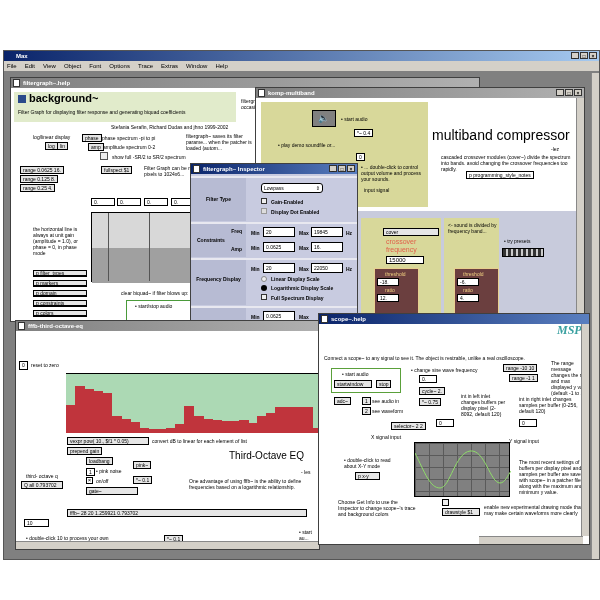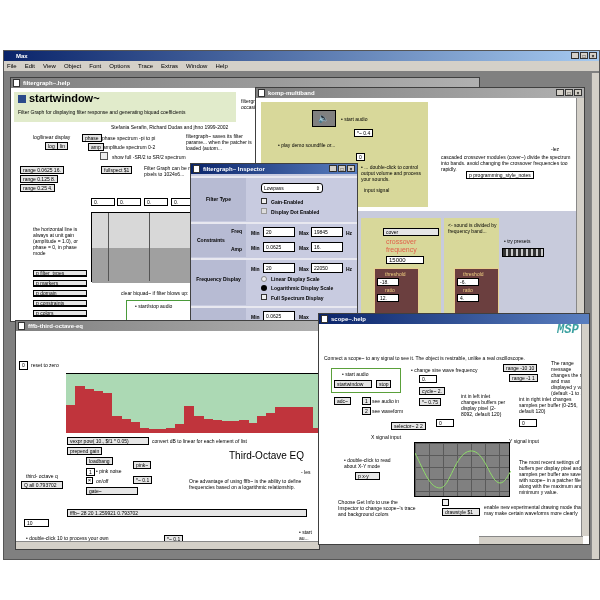--- a/index.html
+++ b/index.html
@@ -60,21 +60,21 @@
   <div class="vscroll" style="top:22px;height:486px;"></div>
 </div>
 
 <div class="win" style="left:10px;top:77px;width:470px;height:245px;">
   <div class="win-title">
     <div class="doc-icon"></div>
     <span>filtergraph~.help</span>
   </div>
   <div class="green-panel" style="left:3px;top:14px;width:222px;height:30px;">
     <div class="abs" style="left:4px;top:3px;width:8px;height:8px;background:#2a4a8a;"></div>
-    <div class="txt" style="left:15px;top:1px;font-size:11px;line-height:11px;font-weight:bold;">startwindow~</div>
+    <div class="txt" style="left:15px;top:1px;font-size:11px;line-height:11px;font-weight:bold;">background~</div>
     <div class="txt" style="left:4px;top:17px;">Filter Graph for displaying filter response and generating biquad coefficients</div>
   </div>
   <div class="txt" style="left:230px;top:20px;width:20px;overflow:hidden;">filtergra... occasio...</div>
   <div class="txt" style="left:100px;top:46px;">Stefania Serafin, Richard Dudas and jhno 1999-2002</div>
 
   <div class="txt" style="left:22px;top:56px;">log/linear display</div>
   <div class="obj" style="left:34px;top:64px;">log</div>
   <div class="obj" style="left:46px;top:64px;">lin</div>
   <div class="obj" style="left:71px;top:56px;">phase</div>
   <div class="txt" style="left:91px;top:57px;">phase spectrum -pi to pi</div>
@@ -126,20 +126,21 @@
   </div>
   <div class="olive" style="left:5px;top:14px;width:167px;height:105px;"></div>
   <div class="abs" style="left:56px;top:22px;width:24px;height:17px;background:#808080;border:1px solid #000;color:#fff;font-size:9px;text-align:center;line-height:15px;">🔈</div>
   <div class="txt" style="left:85px;top:28px;">• start audio</div>
   <div class="num" style="left:98px;top:41px;">*~ 0.4</div>
   <div class="txt" style="left:22px;top:54px;">• play demo soundfile or...</div>
   <div class="num" style="left:100px;top:65px;">0</div>
   <div class="txt" style="left:105px;top:76px;width:65px;">• ... double-click to control output volume and process your sounds.</div>
   <div class="txt" style="left:108px;top:99px;">input signal</div>
 
+  <div class="txt" style="left:176px;top:40px;font-size:14px;line-height:14px;">multiband compressor</div>
   <div class="txt" style="left:295px;top:58px;">-lez</div>
   <div class="txt" style="left:185px;top:66px;width:130px;">cascaded crossover modules (cover~) divide the spectrum into bands. avoid changing the crossover frequencies too rapidly.</div>
   <div class="obj" style="left:210px;top:83px;background:#fff;">p programming_style_notes</div>
 
   <div class="bluegrey" style="left:0;top:123px;width:320px;height:112px;"></div>
   <div class="olive" style="left:105px;top:130px;width:80px;height:105px;"></div>
   <div class="olive" style="left:188px;top:130px;width:55px;height:105px;"></div>
   <div class="obj" style="left:127px;top:140px;width:56px;">cover</div>
   <div class="txt" style="left:130px;top:150px;width:55px;font-size:7px;line-height:8px;color:#e0604a;">crossover frequency</div>
   <div class="num" style="left:130px;top:168px;width:38px;font-size:6px;">15000</div>
@@ -278,21 +279,21 @@
   <div class="txt" style="left:285px;top:148px;">- les</div>
   <div class="txt" style="left:173px;top:157px;width:135px;">One advantage of using fffb~ is the ability to define frequencies based on a logarithmic relationship.</div>
   <div class="hscroll" style="left:0;width:100%;"></div>
 </div>
 
 <div class="win" style="left:318px;top:313px;width:272px;height:232px;">
   <div class="win-title active">
     <div class="doc-icon"></div>
     <span>scope~.help</span>
   </div>
-  <div class="txt" style="left:238px;top:10px;font-size:12px;line-height:12px;font-style:italic;font-weight:bold;color:#3aa0a0;font-family:Liberation Mono, monospace;">MSP</div>
+  <div class="txt" style="left:238px;top:10px;font-size:12px;line-height:12px;font-style:italic;font-weight:bold;color:#3aa0a0;font-family:Liberation Serif, serif;">MSP</div>
   <div class="txt" style="left:5px;top:41px;">Connect a scope~ to any signal to see it. The object is resizable, unlike a real oscilloscope.</div>
 
   <div class="abs" style="left:12px;top:54px;width:70px;height:25px;border:1px solid #5aa03a;">
     <div class="txt" style="left:10px;top:2px;">• start audio</div>
   </div>
   <div class="obj" style="left:15px;top:66px;width:38px;">startwindow</div>
   <div class="obj" style="left:57px;top:66px;">stop</div>
   <div class="obj" style="left:15px;top:83px;">adc~</div>
   <div class="obj" style="left:43px;top:83px;">1</div>
   <div class="txt" style="left:53px;top:84px;">see audio in</div>

